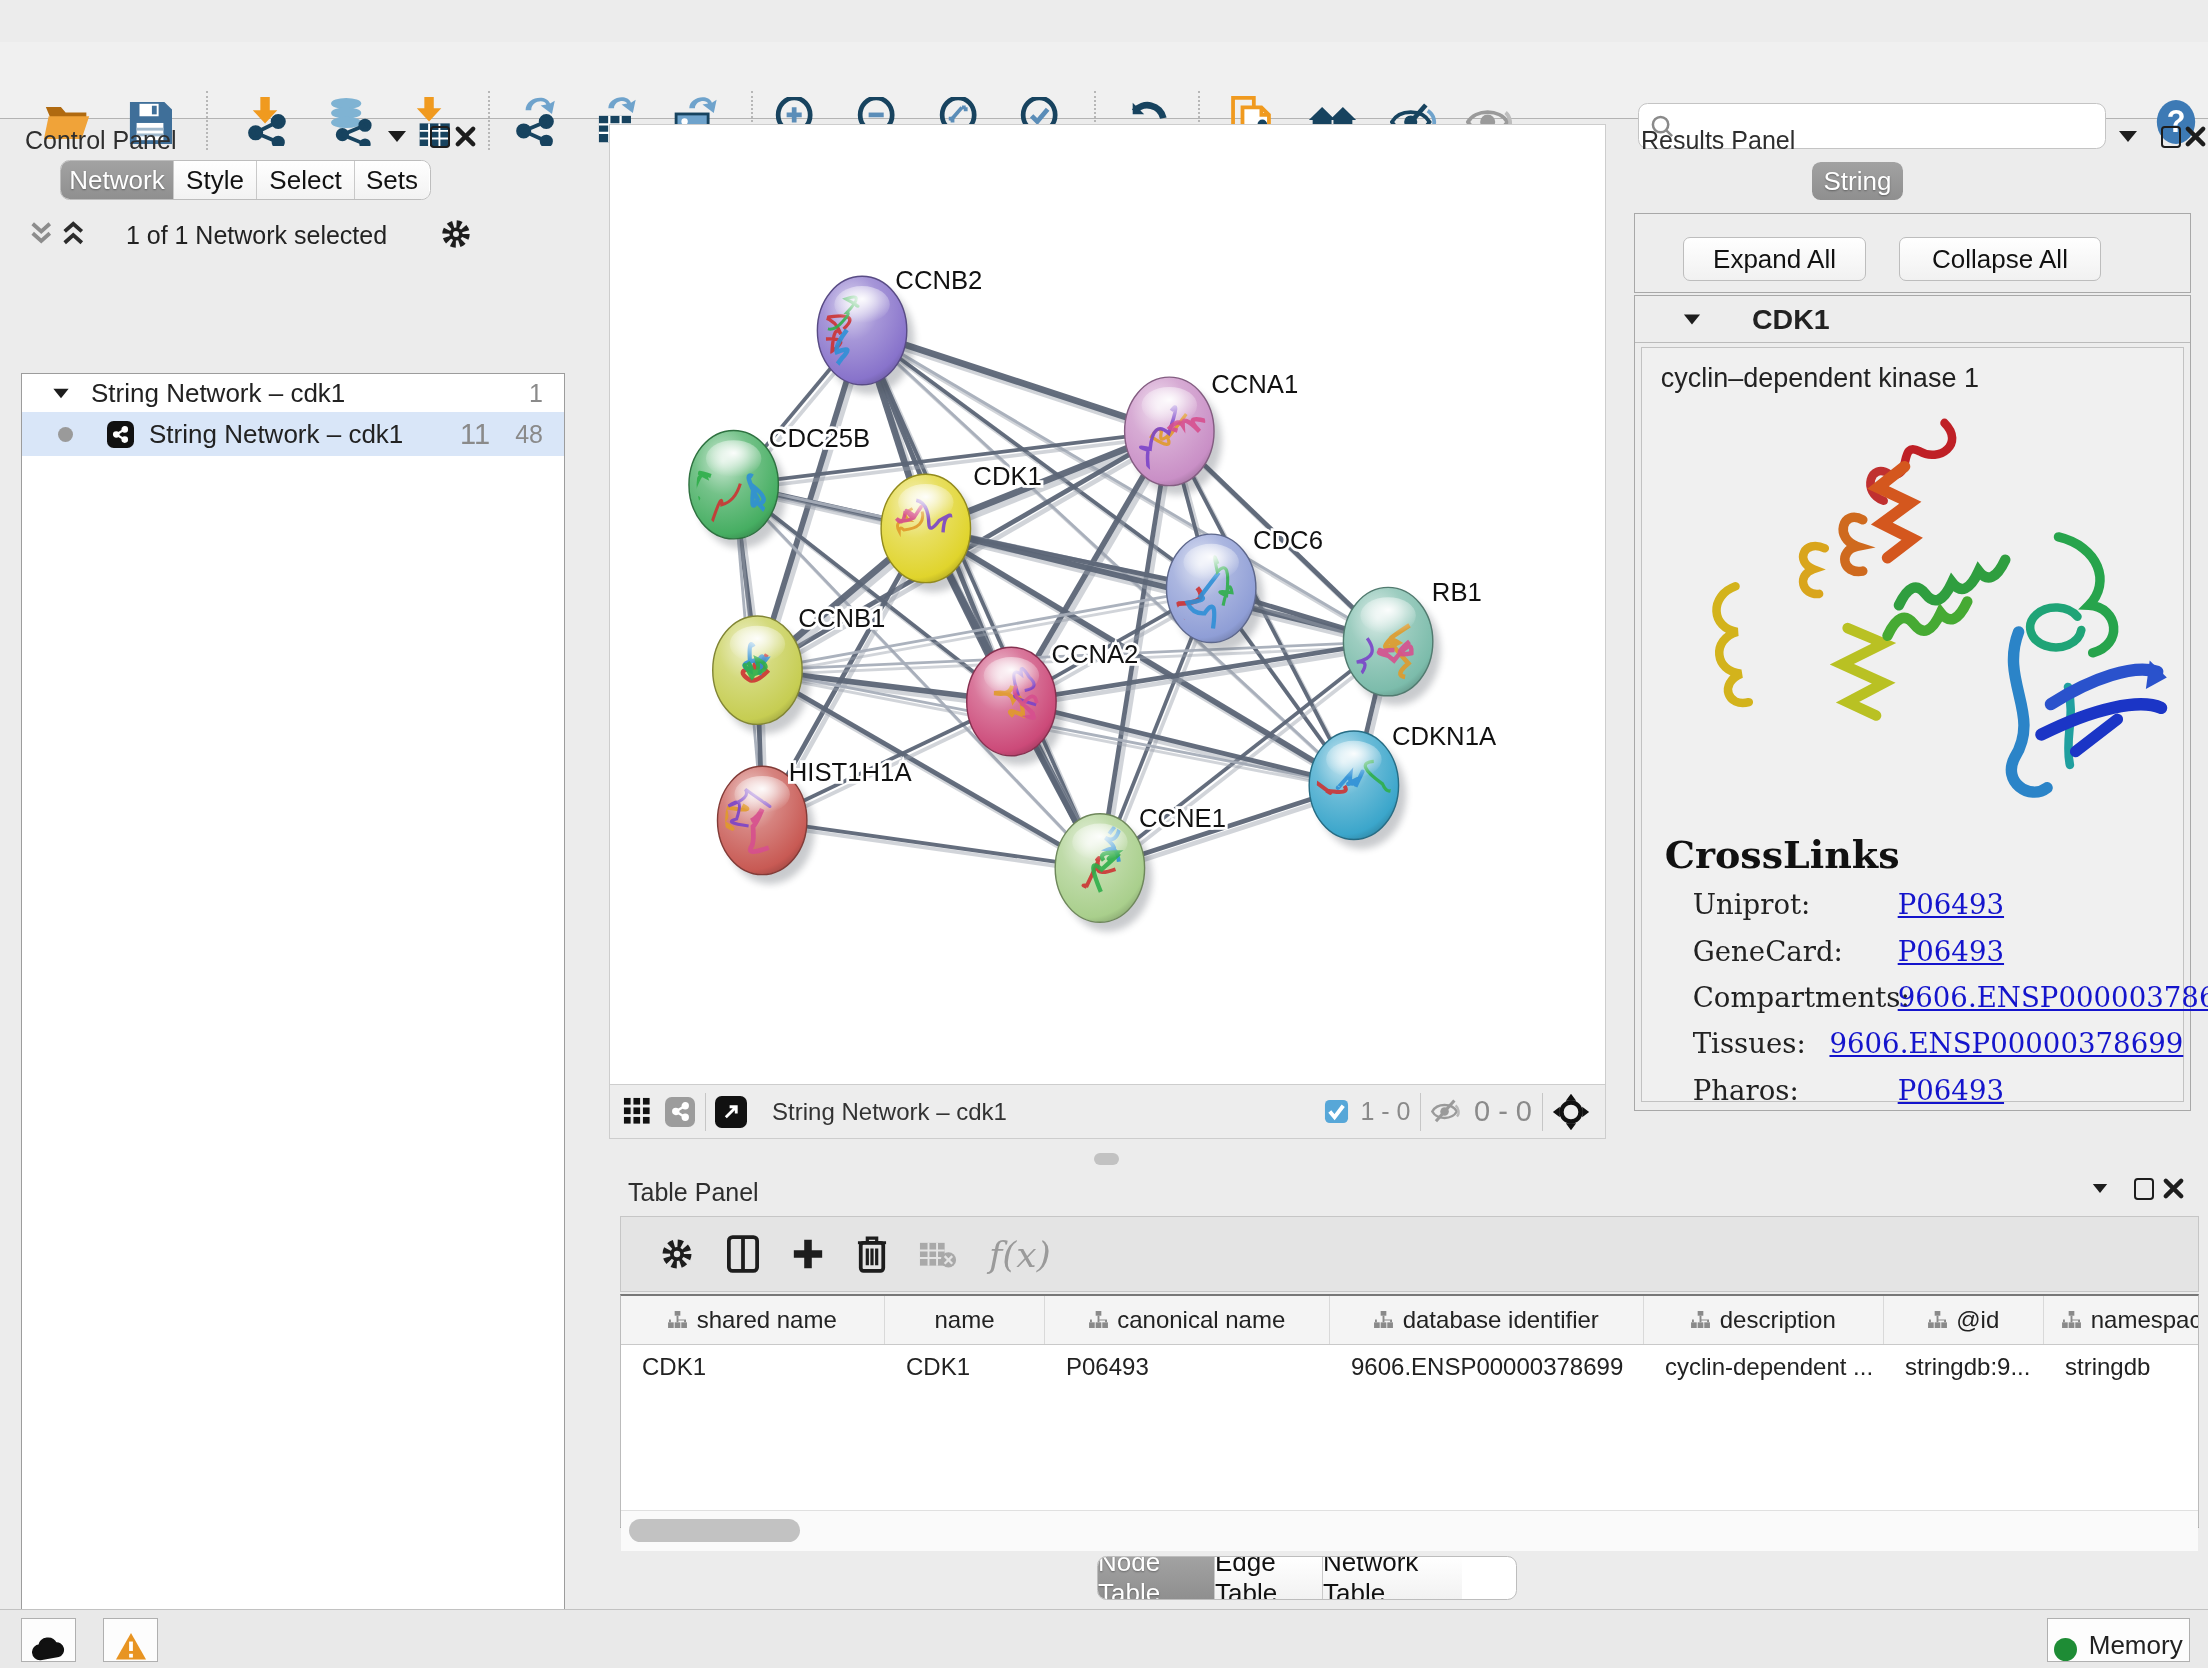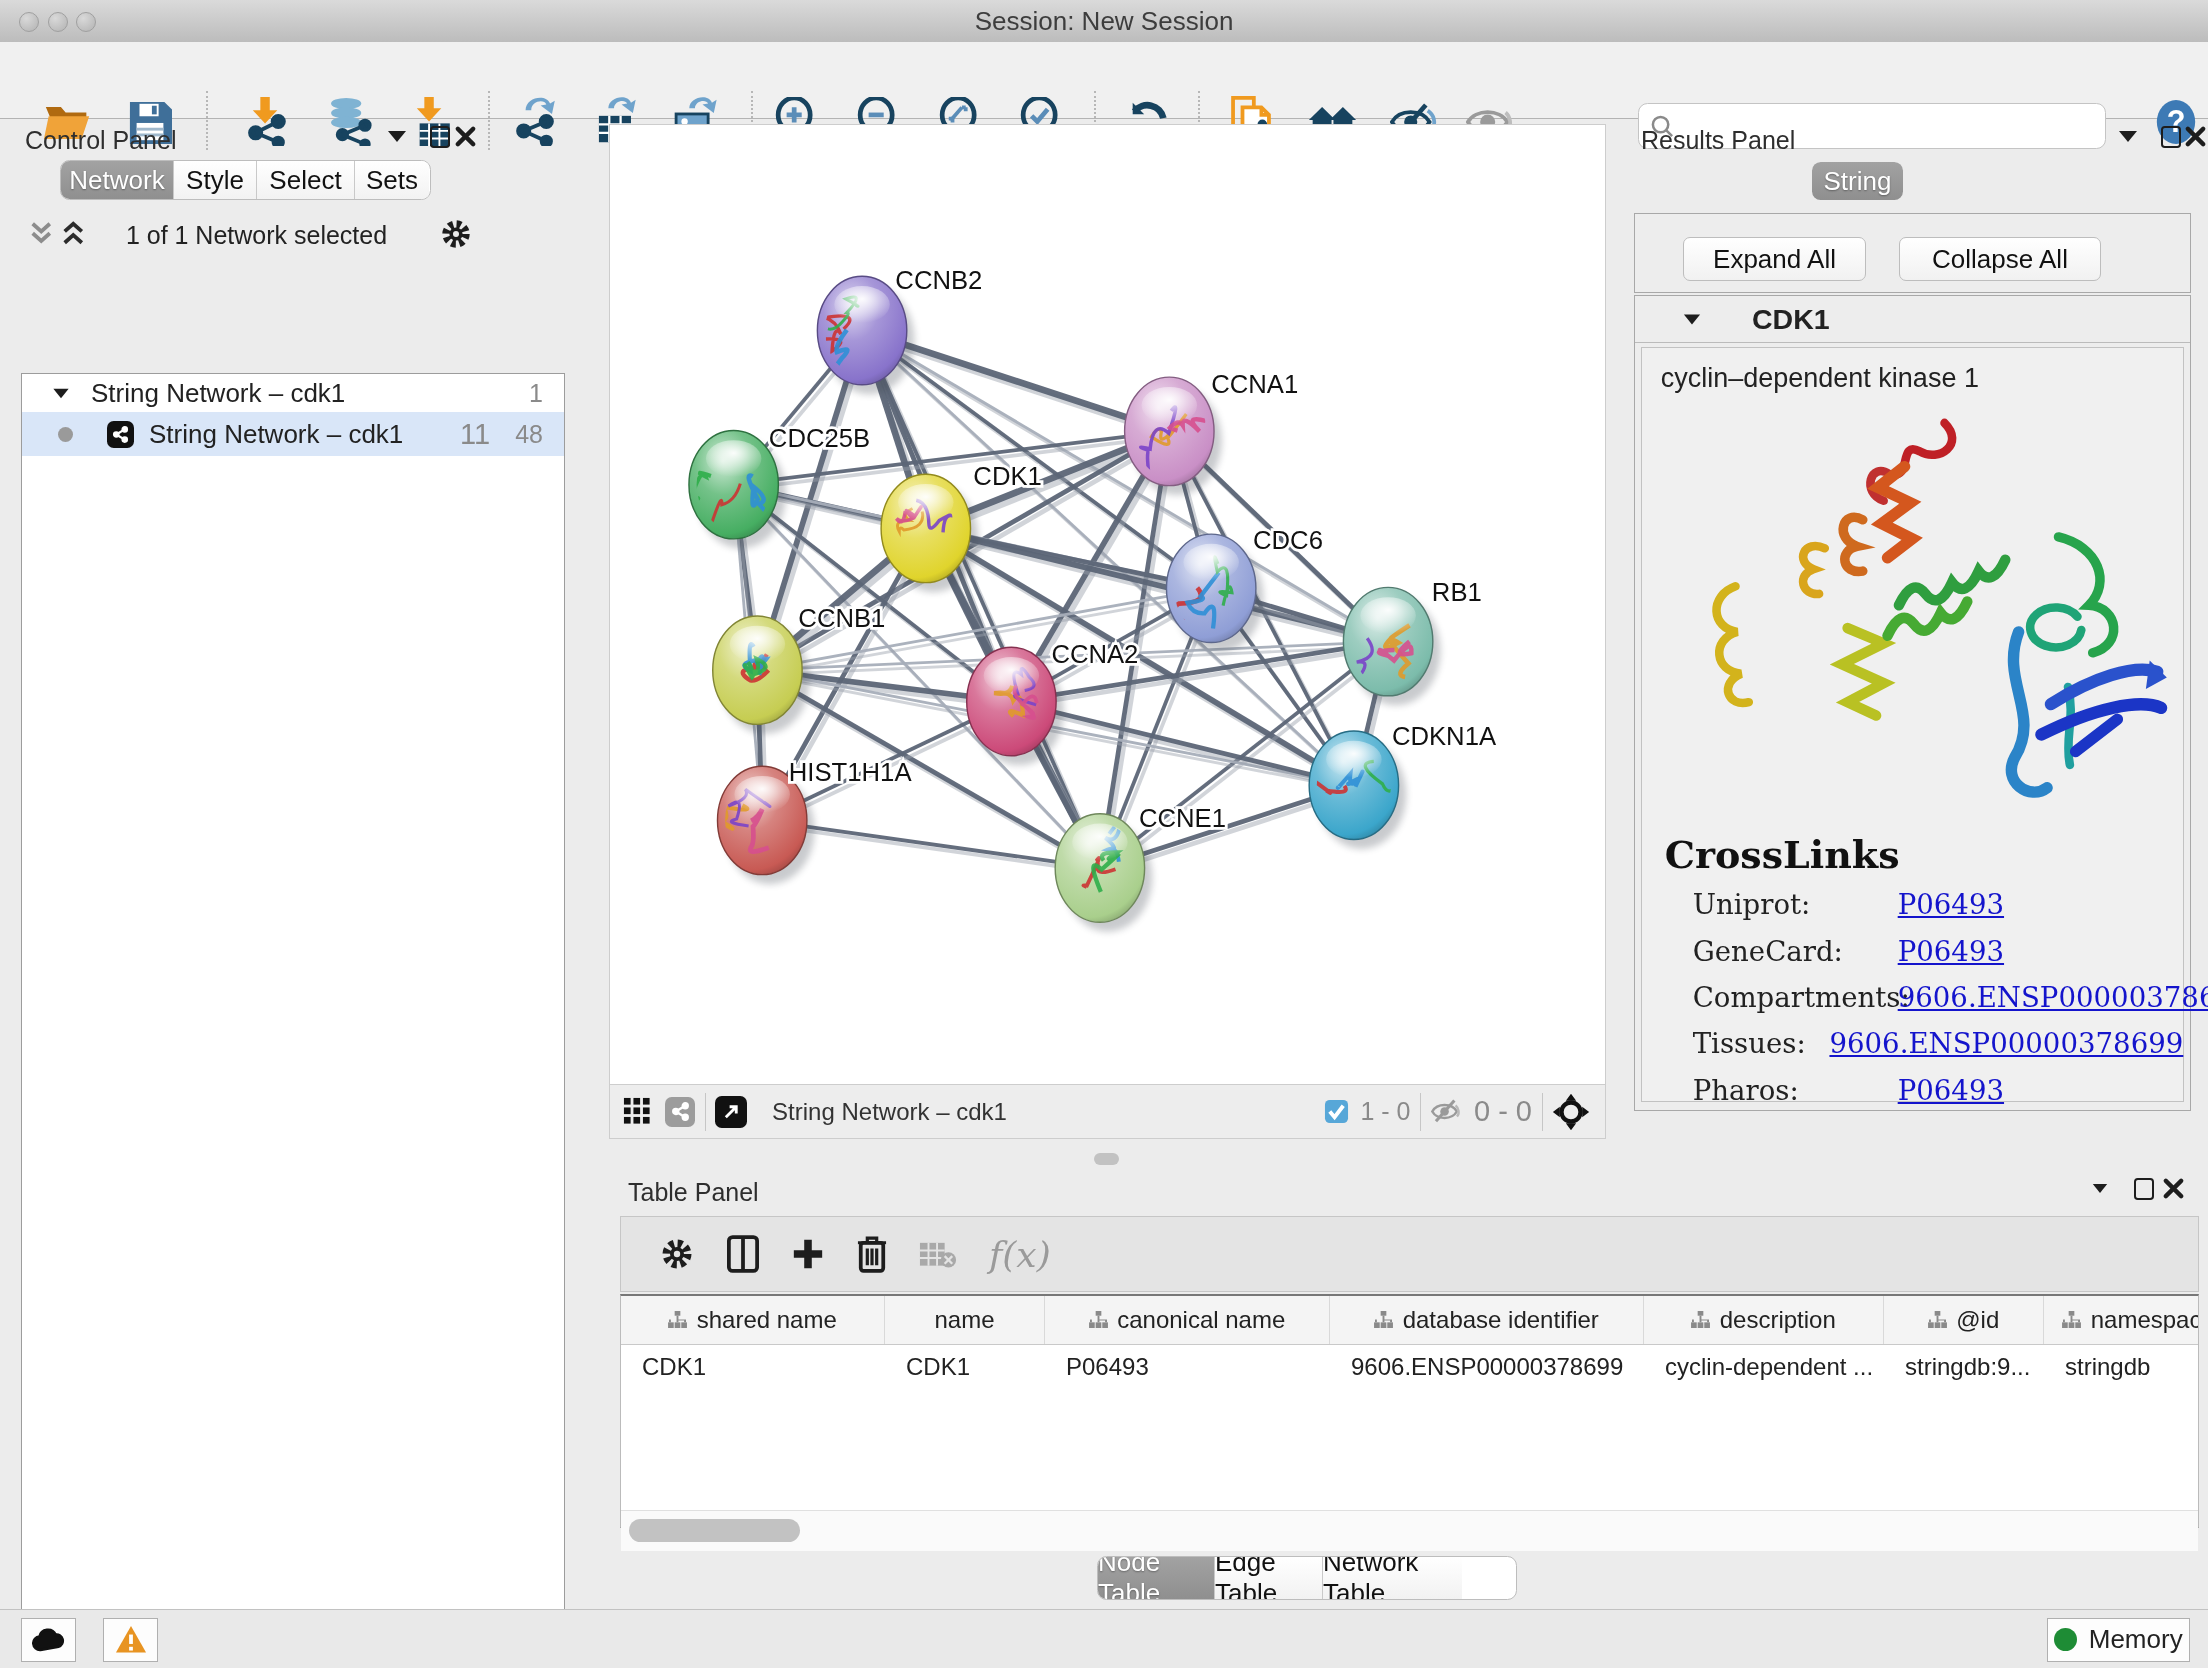--- a/index.html
+++ b/index.html
@@ -76,34 +76,28 @@
     border-right:1.9px solid #d9d9d9;box-sizing:border-box;flex:none;overflow:hidden;white-space:nowrap;}
   #tp-row{display:flex;height:44px;align-items:center;}
   .tp-cell{padding-left:21px;font-size:24px;box-sizing:border-box;flex:none;overflow:hidden;white-space:nowrap;}
   #tp-scroll{position:absolute;left:621px;top:1510px;width:1577px;height:40px;background:#fafafa;
     border-top:1px solid #e0e0e0;}
   #tp-thumb{position:absolute;left:7.6px;top:7.6px;width:171px;height:23px;border-radius:11.4px;background:#c2c2c2;}
 
   
   #statusbar{left:0;top:1609px;width:2208px;height:59px;background:#e9e9e9;border-top:1px solid #c2c2c2;}
   .sbtn{position:absolute;top:7.6px;height:44px;background:#fdfdfd;border:1.9px solid #b0b0b0;
-    display:flex;align-items:center;justify-content:center;box-sizing:border-box;}
+    display:flex;align-items:flex-end;justify-content:center;box-sizing:border-box;}
   #graph-svg text{font-family:"Liberation Sans",sans-serif;}
 </style>
 </head>
 <body>
 
 <div id="app">
 
-  <div id="titlebar" class="abs">
-    <span class="tlight" style="left:19px"></span>
-    <span class="tlight" style="left:48px"></span>
-    <span class="tlight" style="left:76px"></span>
-    <div id="win-title">Session: New Session</div>
-  </div>
 
   <div id="toolbar" class="abs">
     <div class="tbtn" style="left:68px">
       <svg width="49" height="42" viewBox="0 0 52 44">
           <path fill="#b06a10" d="M3 6h16l5 6h22v6H8z"></path>
           <path fill="#f0a339" d="M6 16h43l-8 24H1z"></path>
         </svg>
     </div>
     <div class="tbtn" style="left:150px">
       <svg width="44" height="44" viewBox="0 0 46 46">

